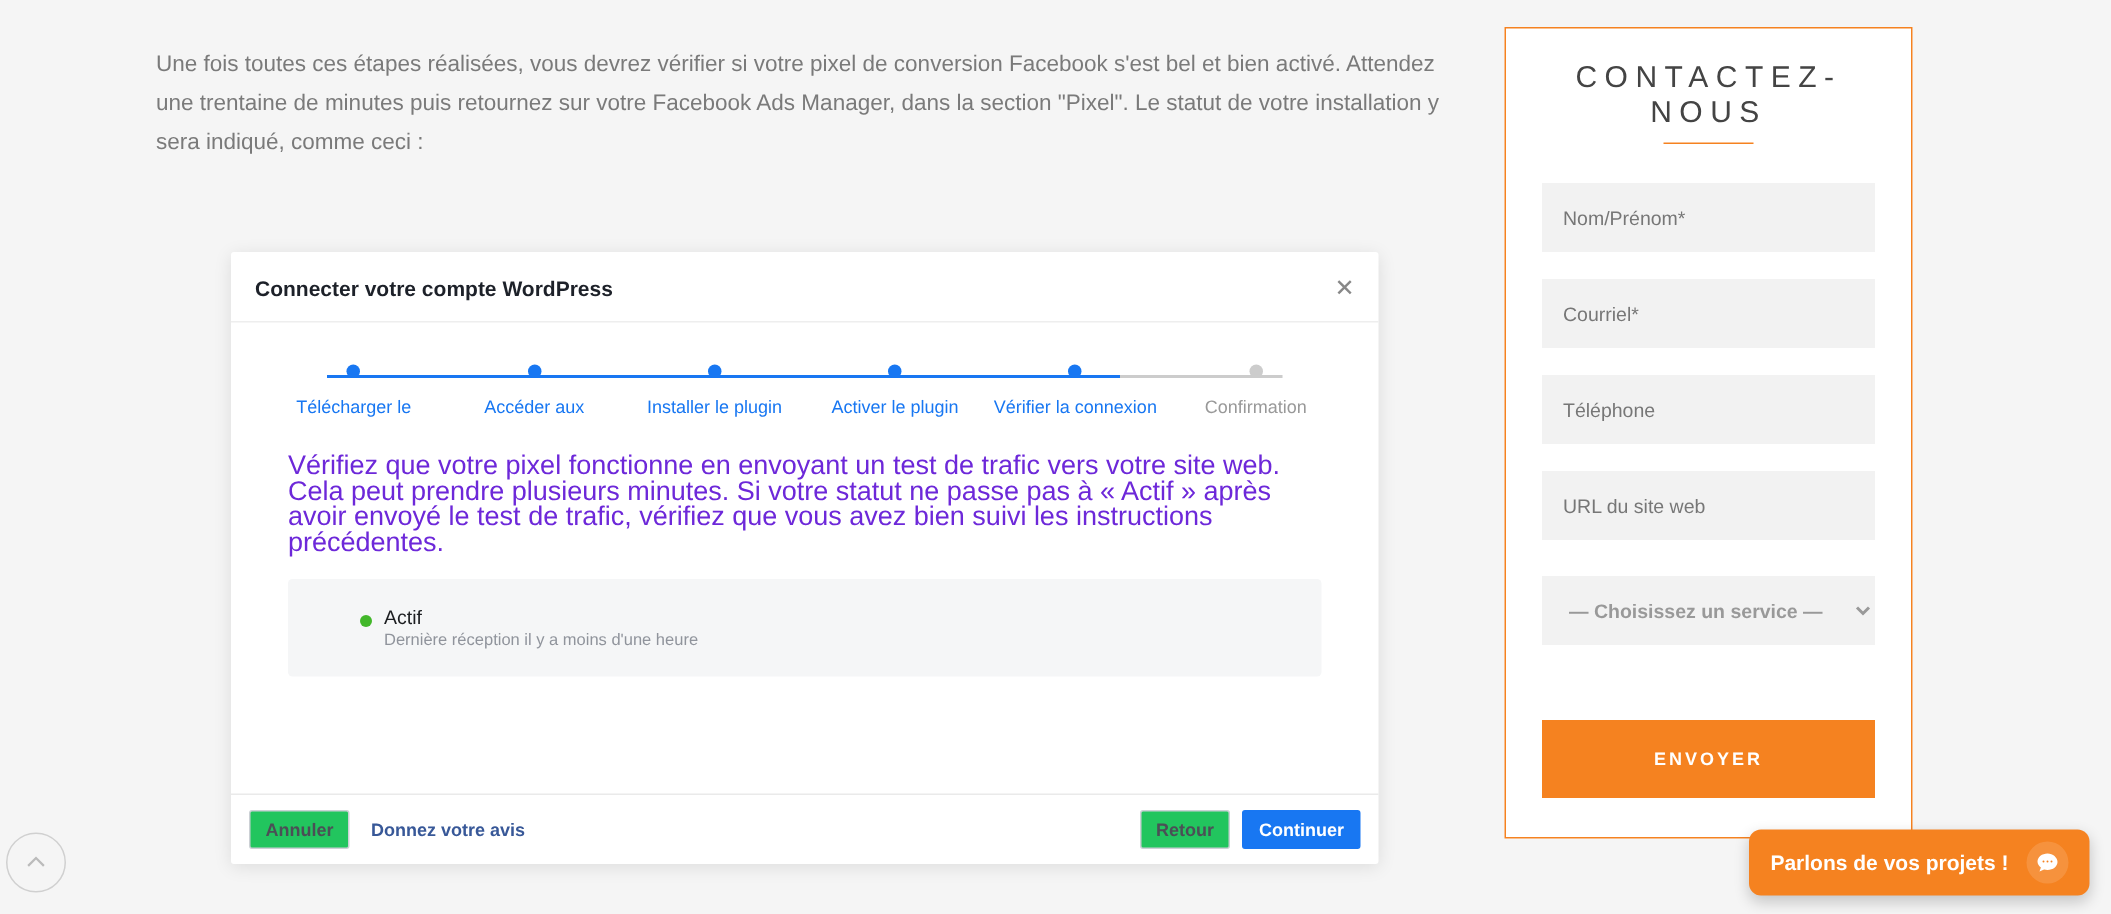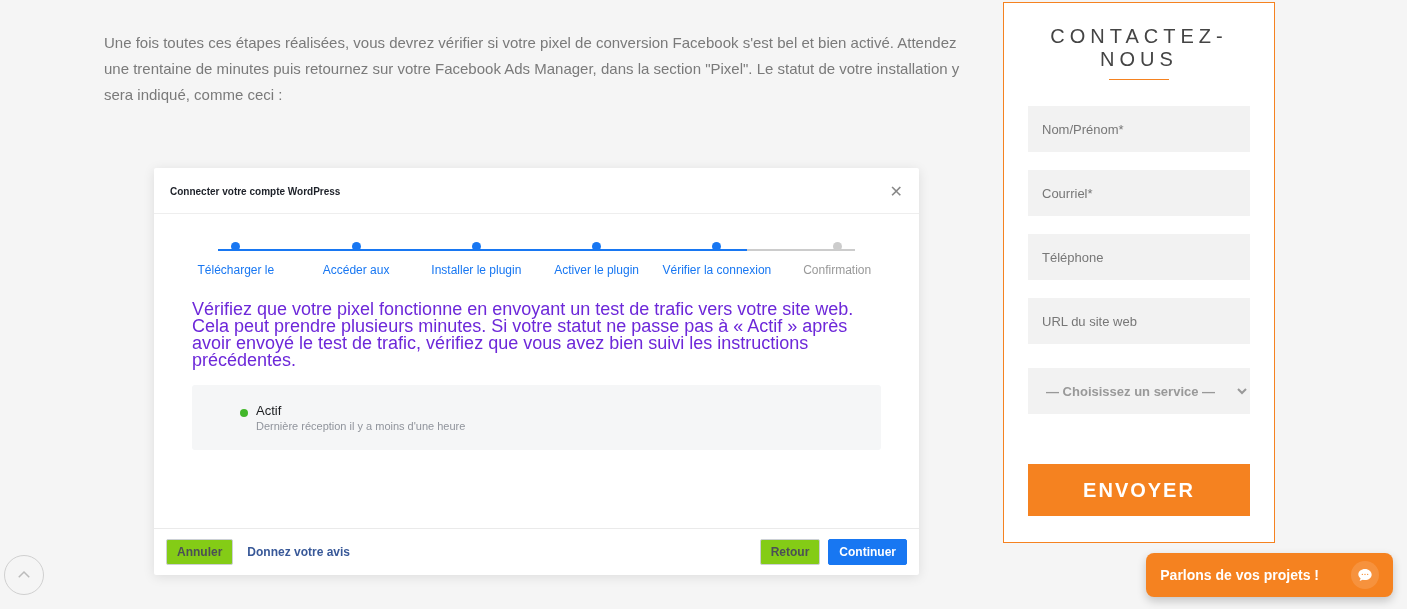--- a/index.html
+++ b/index.html
@@ -42,21 +42,21 @@
   .fb-header {
     display: flex;
     justify-content: space-between;
     align-items: center;
     padding: 14px 16px 12px 16px;
     border-bottom: 1px solid #eee;
   }
   .fb-title {
     font-weight: bold;
     color: #1d2129;
-    font-size: 10px;
+    font-size: 14px;
   }
   .fb-close {
     color: #888;
     cursor: pointer;
     font-size: 16px;
   }
   .fb-steps {
     display: flex;
     position: relative;
     padding: 28px 22px 16px 22px;
@@ -138,21 +138,21 @@
   .fb-footer-left {
     display: flex;
     gap: 14px;
     align-items: center;
   }
   .fb-btn {
     padding: 5px 10px;
     font-size: 12px;
     border: 1px solid #ccd0d5;
     border-radius: 2px;
-    background: #84cc16;
+    background: #22c55e;
     color: #4b4f56;
     font-weight: bold;
     cursor: pointer;
   }
   .fb-link {
     color: #385898;
     font-weight: bold;
     font-size: 12px;
     cursor: pointer;
   }
@@ -164,21 +164,21 @@
   .fb-btn.primary {
     background: #1877f2;
     border-color: #1877f2;
     color: #fff;
   }
 
   
   .sidebar {
     position: absolute;
     right: 132px;
-    top: 2px;
+    top: 18px;
     width: 272px;
     border: 1px solid #f58220;
     background: #fff;
     padding: 22px 24px 26px 24px;
     box-sizing: border-box;
   }
   .sidebar-title {
     text-align: center;
     letter-spacing: 5px;
     font-size: 20px;
@@ -208,40 +208,40 @@
     margin-top: 6px;
   }
   .sidebar-submit {
     width: 100%;
     margin-top: 32px;
     height: 52px;
     background: #f58220;
     border: none;
     color: #fff;
     font-weight: bold;
-    font-size: 20px;
+    font-size: 12px;
     letter-spacing: 2px;
     cursor: pointer;
   }
 
   
   .chat-widget {
     position: absolute;
     right: 14px;
     bottom: 12px;
     display: flex;
     align-items: center;
     height: 44px;
     background: #f58220;
     border-radius: 8px;
     color: #fff;
     font-weight: bold;
     font-size: 14px;
     padding: 0 14px;
-    gap: 32px;
+    gap: 12px;
     box-shadow: 0 4px 10px rgba(0,0,0,0.2);
     cursor: pointer;
     margin-left: 48px;
   }
   .chat-bubble {
     width: 28px; height: 28px; border-radius: 50%;
     background: #fff2;
     display: flex; align-items: center; justify-content: center;
   }
   .chat-bubble svg { fill: #fff; }

